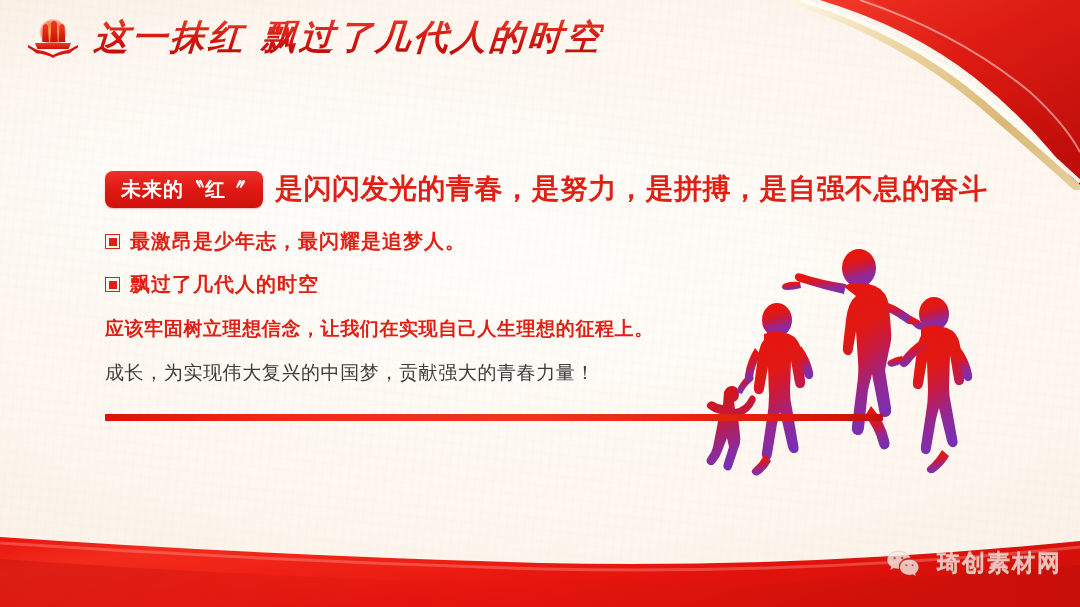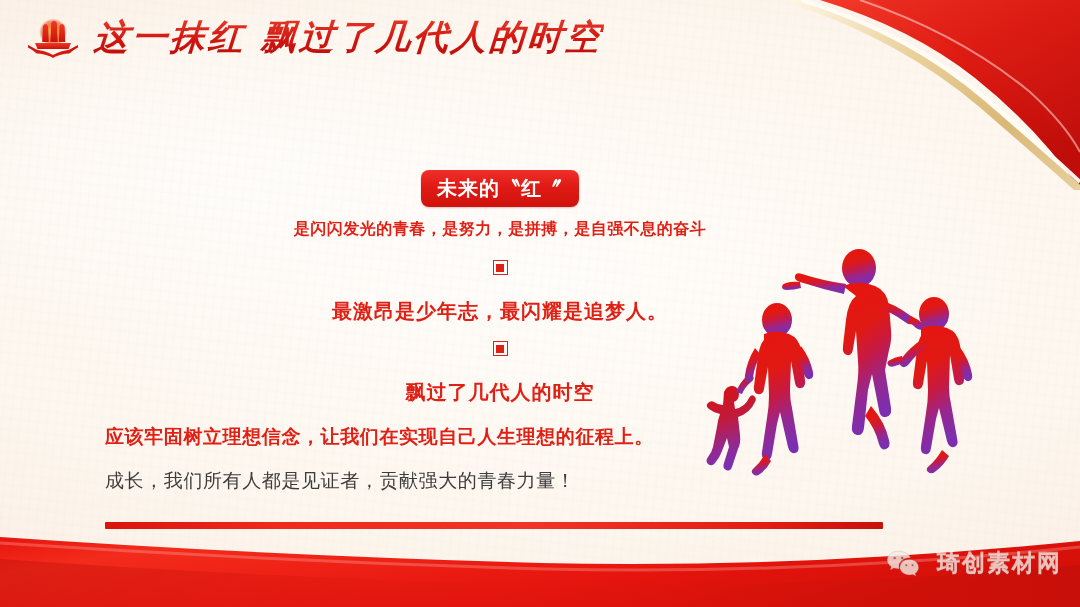--- a/index.html
+++ b/index.html
@@ -94,49 +94,47 @@
     left: 105px;
     top: 170px;
     width: 790px;
   }
 
   .lead-row {
     display: flex;
     align-items: center;
     gap: 12px;
     margin-bottom: 20px;
-    flex-direction: column;
   }
   #lead-badge {
     display: inline-block;
     padding: 6px 16px 7px 16px;
     border-radius: 8px;
     background: linear-gradient(180deg, #f0302a 0%, #e01a14 45%, #cf120d 100%);
     color: #ffffff;
     font-size: 20px;
     font-weight: bold;
     letter-spacing: 1px;
     line-height: 1.2;
     white-space: nowrap;
     box-shadow: 0 1px 2px rgba(140,20,15,0.25);
   }
   #lead-text {
-    font-size: 16px;
+    font-size: 28px;
     font-weight: bold;
     color: #e02015;
     letter-spacing: 0.5px;
     white-space: nowrap;
   }
 
   .bullet-row {
     display: flex;
     align-items: center;
-    gap: 23px;
+    gap: 10px;
     margin: 16px 0 14px 0;
-    flex-direction: column;
   }
   .bullet-mark {
     width: 15px;
     height: 15px;
     flex: 0 0 auto;
     border: 1.6px solid #e02015;
     box-sizing: border-box;
     padding: 2px;
     position: relative;
   }
@@ -349,21 +347,21 @@
 
 
     <div class="bullet-row">
       <span class="bullet-mark"></span>
       <span class="bullet-text">飘过了几代人的时空</span>
     </div>
 
     <div class="red-emph">应该牢固树立理想信念，让我们在实现自己人生理想的征程上。</div>
 
 
-    <div class="body-line">成长，我们所有人都是见证者，贡献强大的青春力量！</div>
+    <div class="body-line">成长，为实现伟大复兴的中国梦，贡献强大的青春力量！</div>
 
     <div id="underline-rule"></div>
   </div>
 
   <svg id="bottom-decor" viewBox="0 0 1080 100" preserveAspectRatio="none">
     <defs>
       <linearGradient id="waveRed" x1="0" y1="0" x2="1" y2="0.4">
         <stop offset="0%" stop-color="#e8140d"></stop>
         <stop offset="18%" stop-color="#f22b1c"></stop>
         <stop offset="42%" stop-color="#ef2015"></stop>

